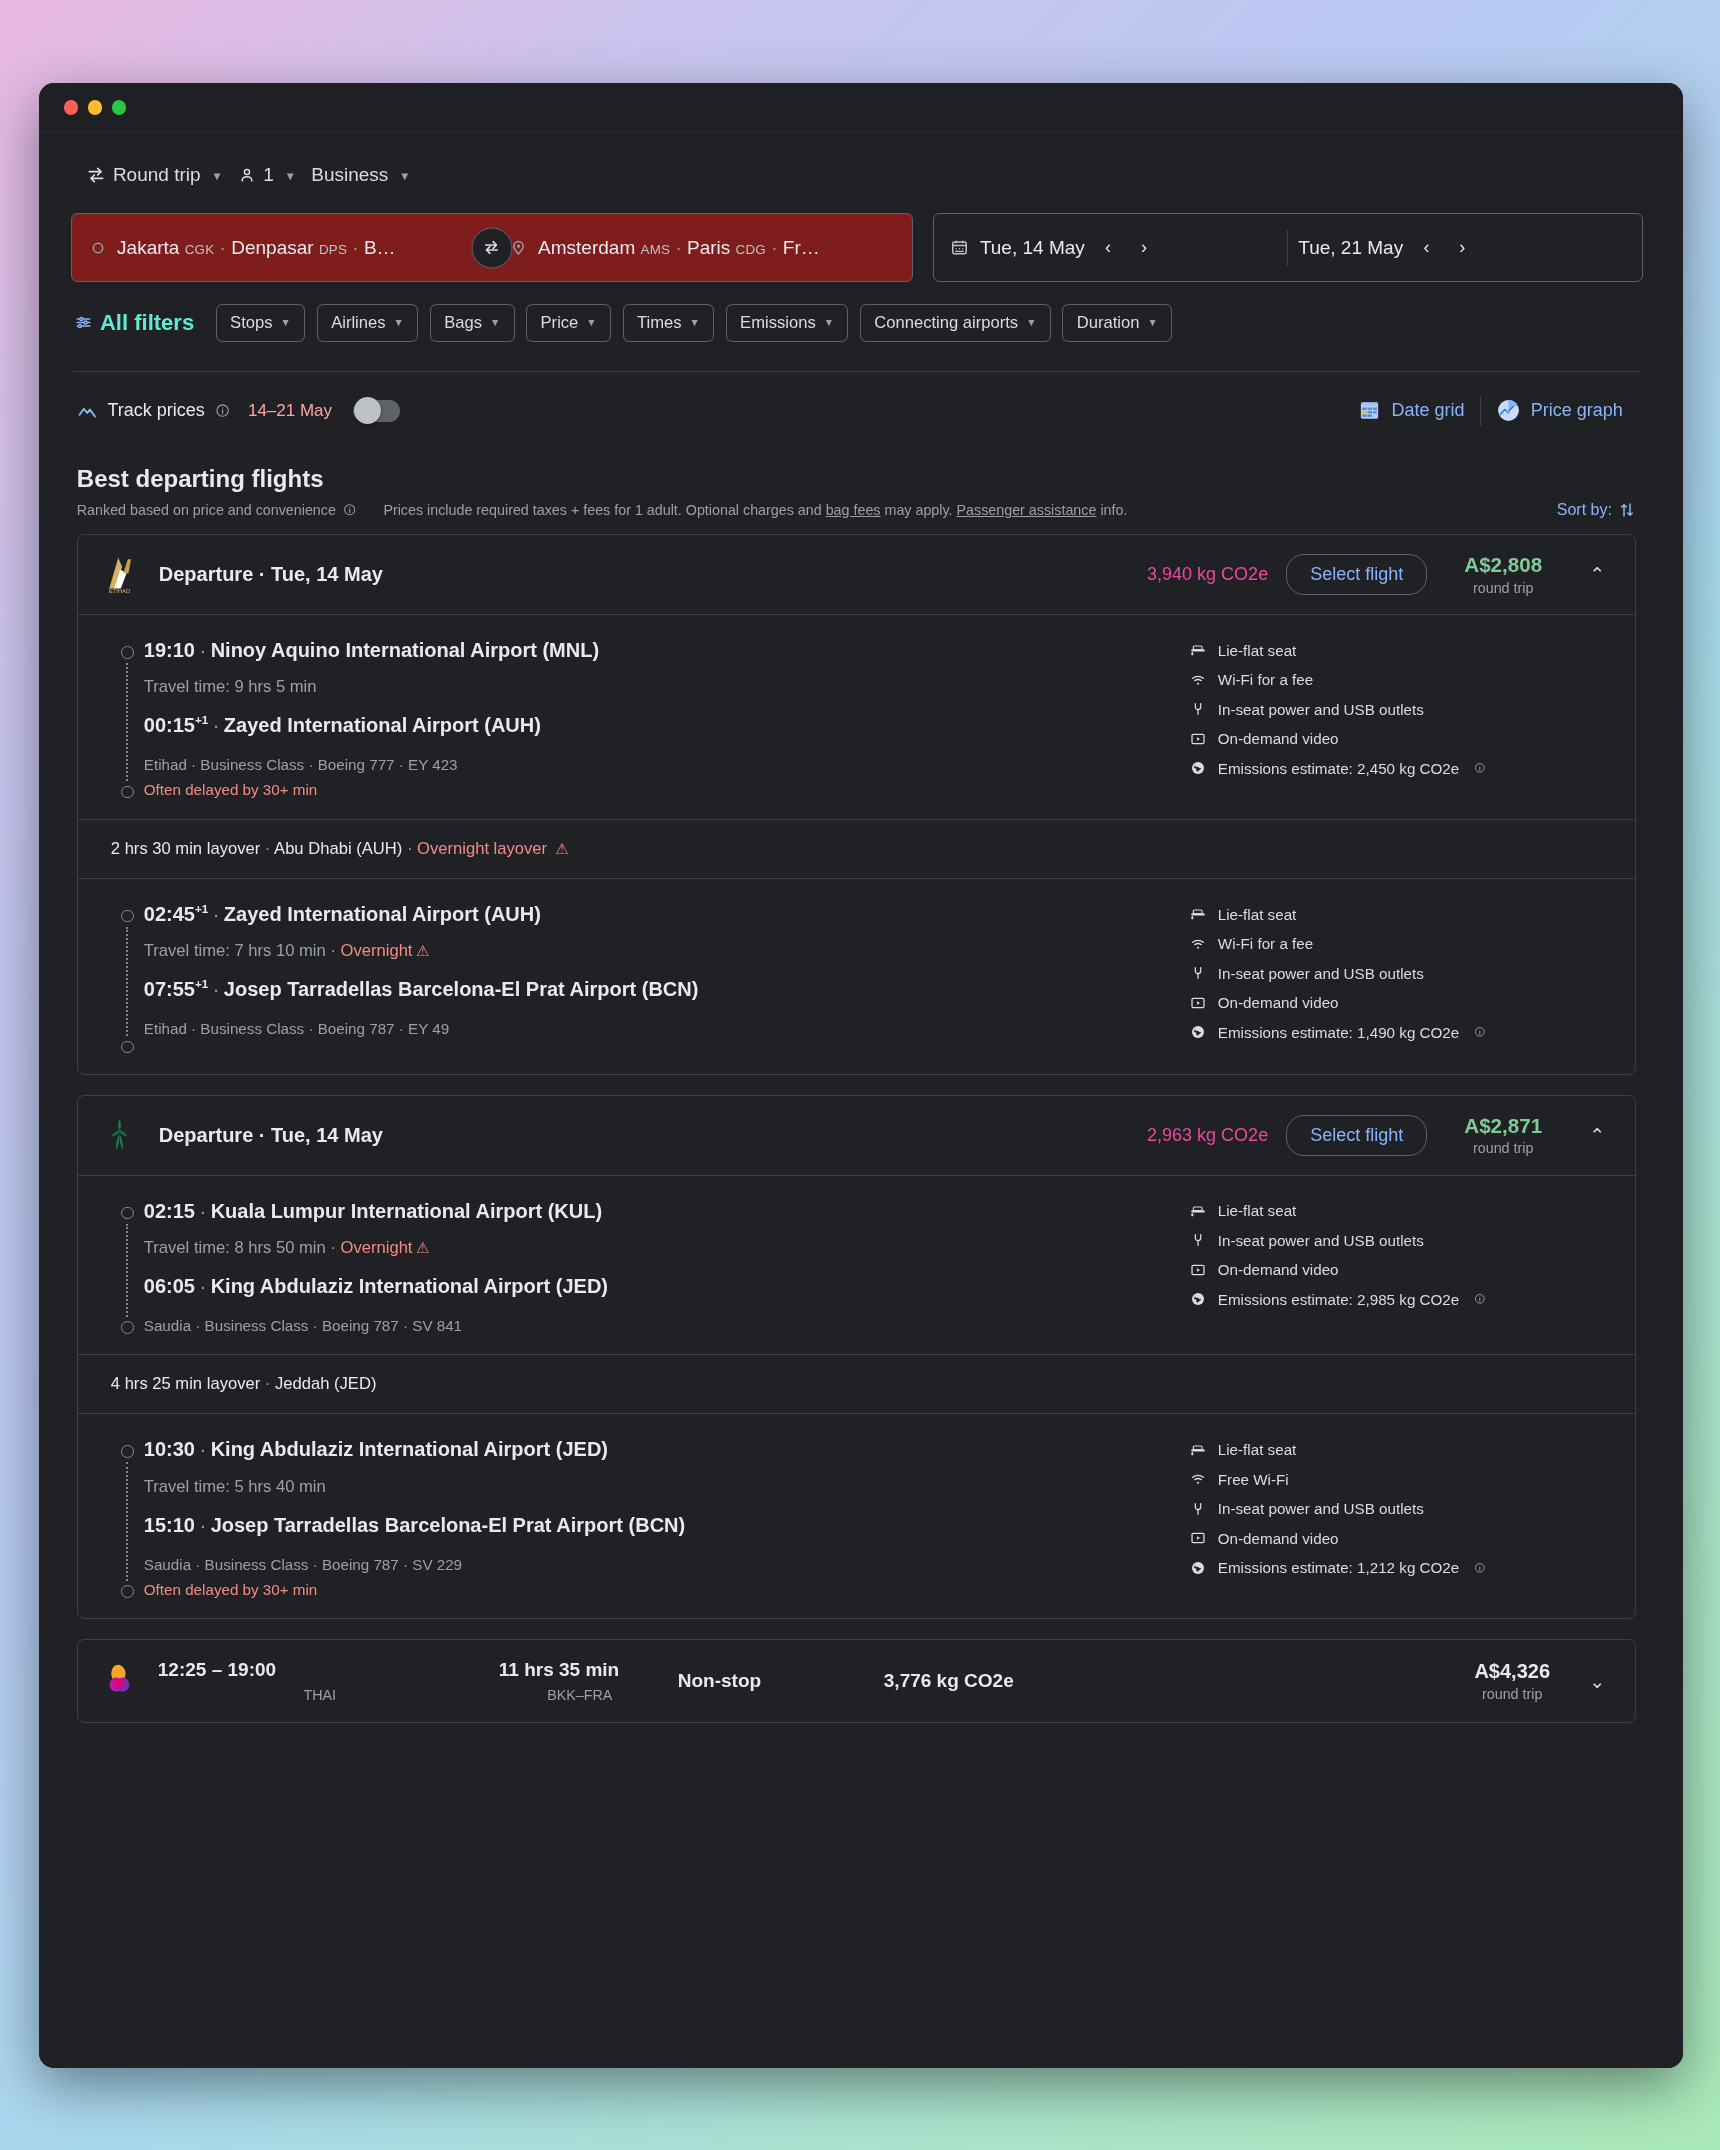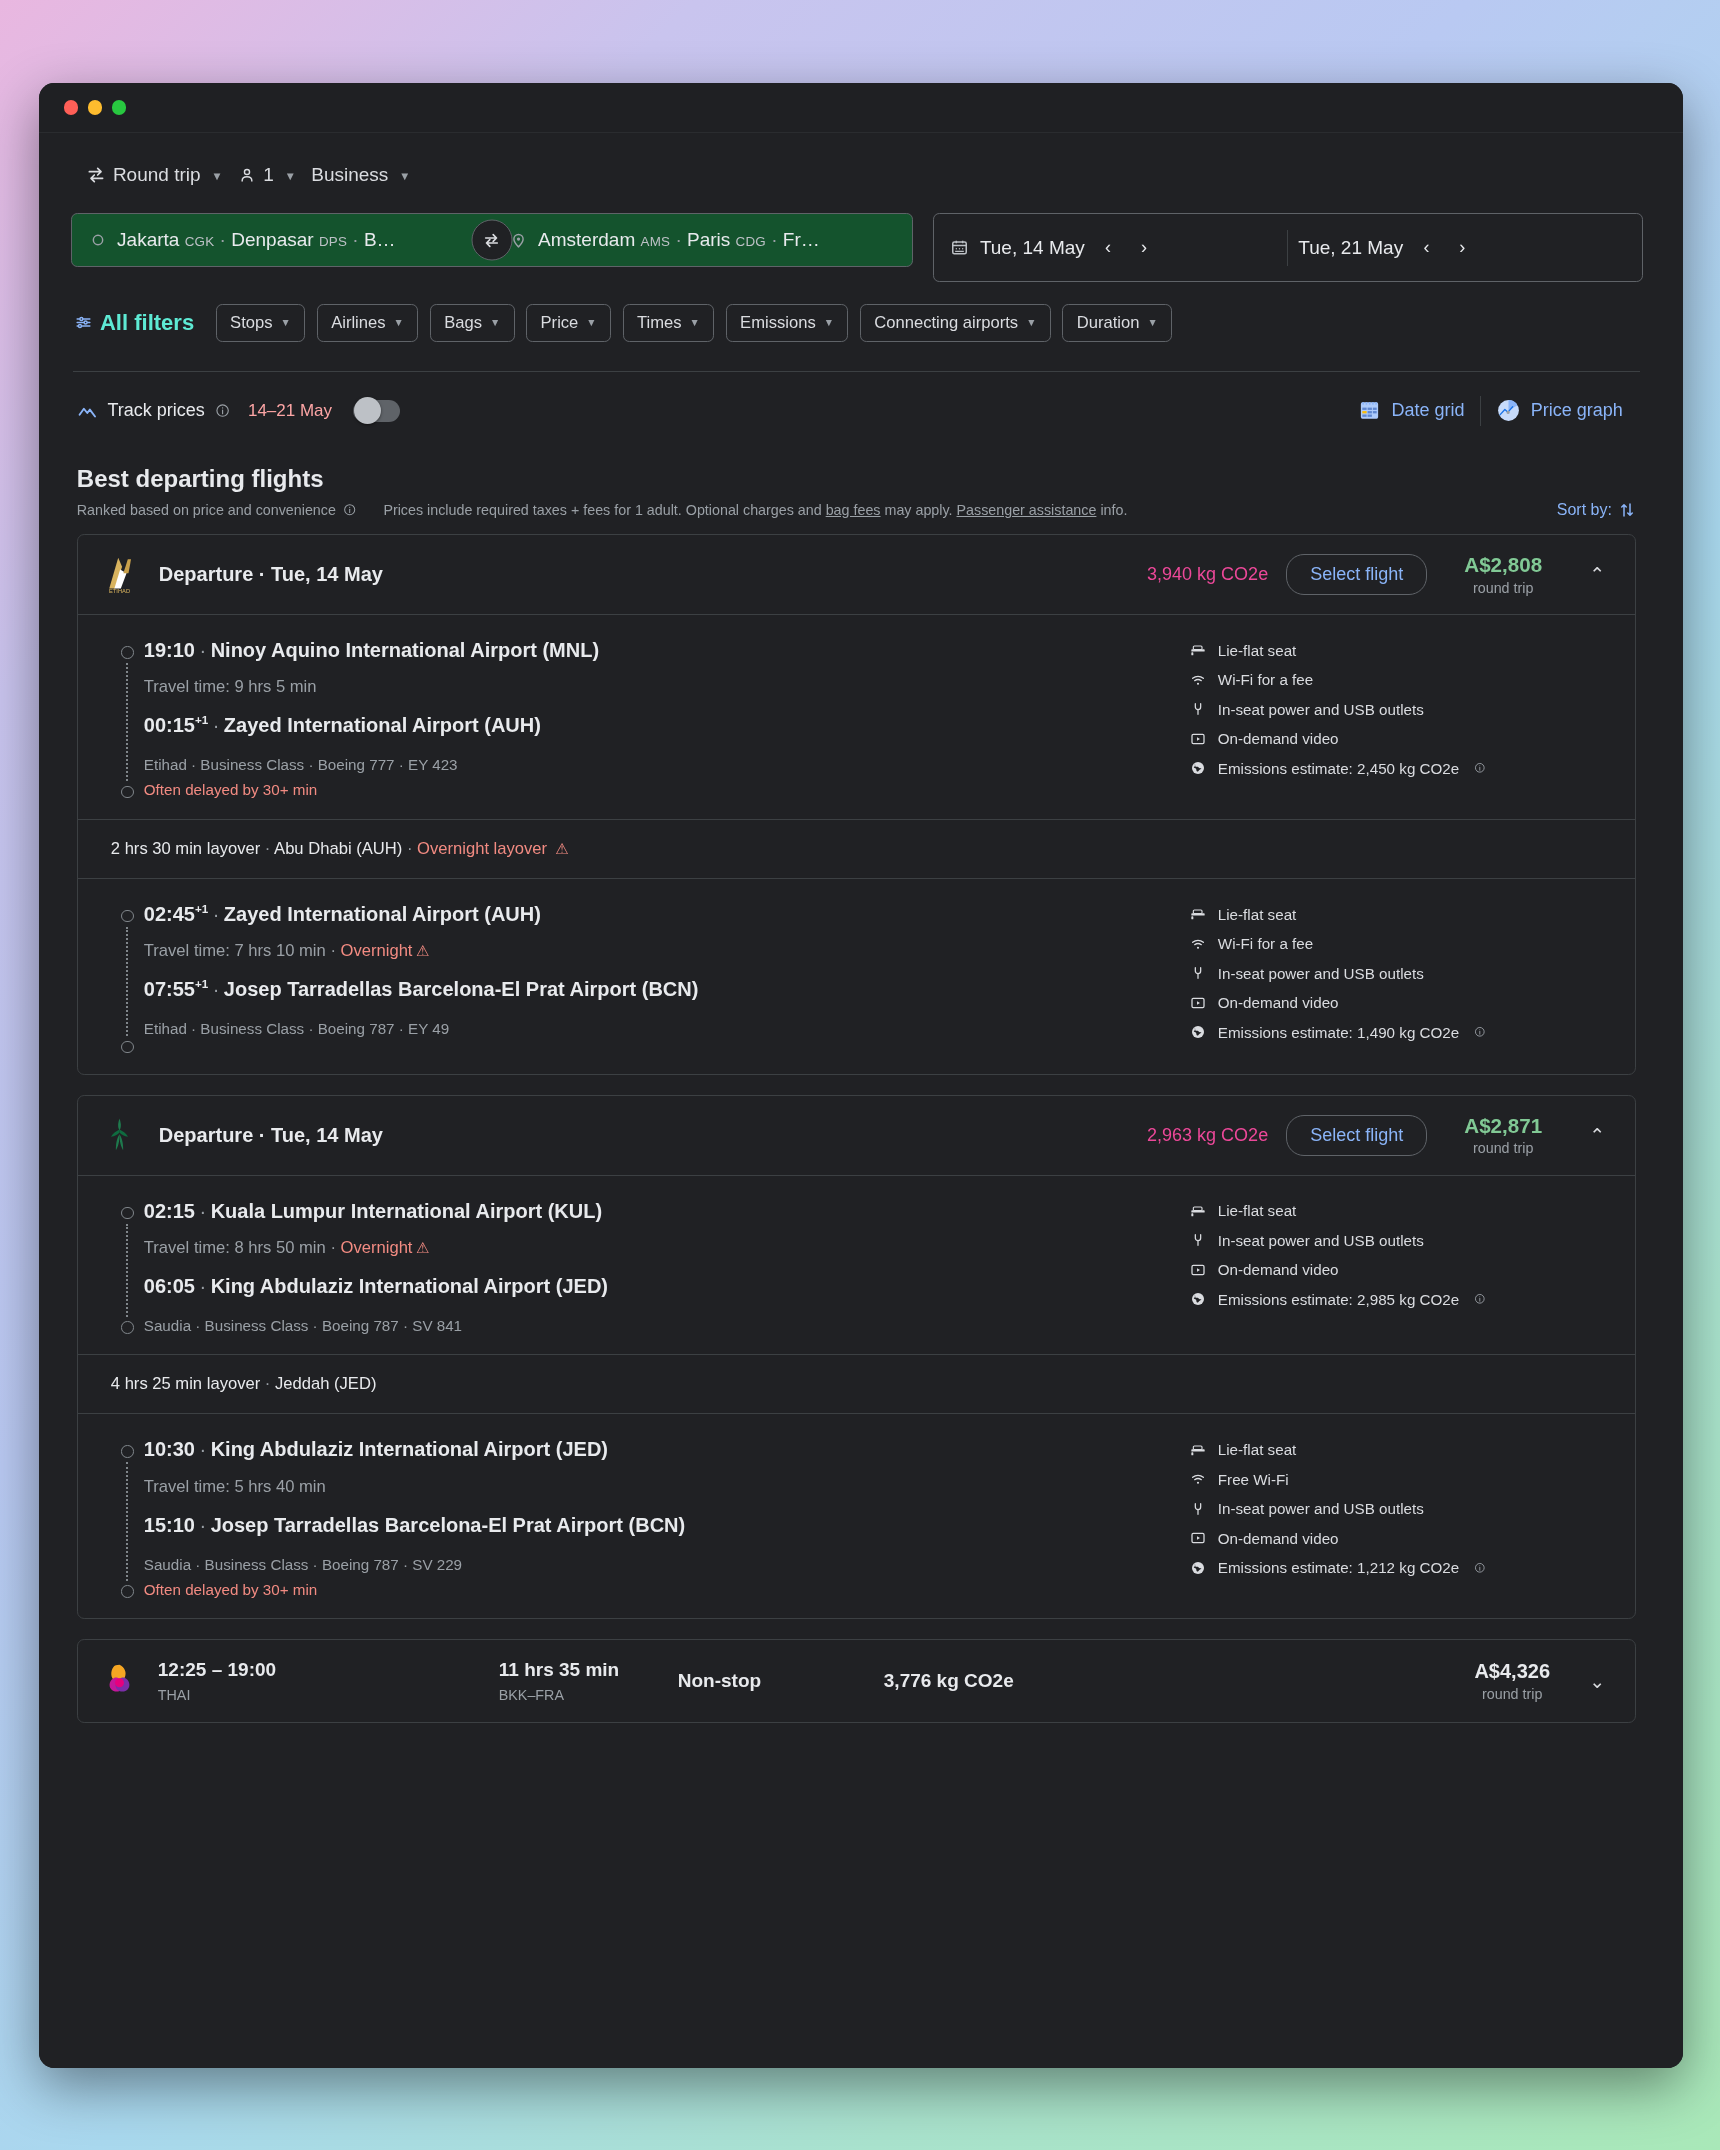--- a/index.html
+++ b/index.html
@@ -52,24 +52,24 @@
     padding: 6.3px 11.6px 6.3px 3.6px; border-radius: 4.5px;
     cursor: pointer;
   }
   .tc-item .caret { font-size: 11.6px; color: #9aa0a6; margin-left: 3.6px; }
   .ico { display: inline-flex; align-items: center; justify-content: center; }
   .ico svg { display: block; }
 
   
   .searchbar { display: flex; align-items: stretch; gap: 20.6px; margin-bottom: 20.6px; }
   .route-box {
-    flex: 0 0 842px; height: 54px;
+    flex: 0 0 842px; height: 69px;
     border: 0.9px solid #5f6368; border-radius: 6.3px;
     display: flex; align-items: flex-start; position: relative;
-    background: #14532d;
+    background: #7f1d1d;
   }
   .field {
     flex: 1 1 0; min-width: 0; height: 100%;
     display: flex; align-items: center; gap: 11.6px;
     padding: 0 18px; cursor: text;
   }
   .field .txt {
     font-size: 19px; color: #e8eaed; white-space: nowrap;
     overflow: hidden; text-overflow: ellipsis;
   }
@@ -199,21 +199,21 @@
   }
   .layover .muted { color: #9aa0a6; }
 
   
   .compact {
     display: flex; align-items: center; padding: 19px 20px; gap: 0; cursor: pointer;
   }
   .cp-logo { width: 43px; height: 43px; flex: 0 0 43px; display: flex; align-items: center; justify-content: center; }
   .cp-col { padding-left: 17px; }
   .cp-main { font-size: 19px; color: #e8eaed; font-weight: bold; }
-  .cp-sub { font-size: 14.3px; color: #9aa0a6; margin-top: 5.4px; }
+  .cp-sub { font-size: 14.3px; color: #9aa0a6; margin-top: 5.4px; text-align: center; }
   .cp-times { flex: 0 0 341px; }
   .cp-dur { flex: 0 0 179px; }
   .cp-stops { flex: 0 0 206px; }
   .cp-co2 { flex: 1 1 auto; }
   .cp-price { text-align: center; min-width: 134px; }
   .cp-price .p { font-size: 20px; color: #e8eaed; font-weight: bold; }
   .cp-price .s { font-size: 14.3px; color: #9aa0a6; margin-top: 3.6px; }
 </style>
 </head>
 <body>

